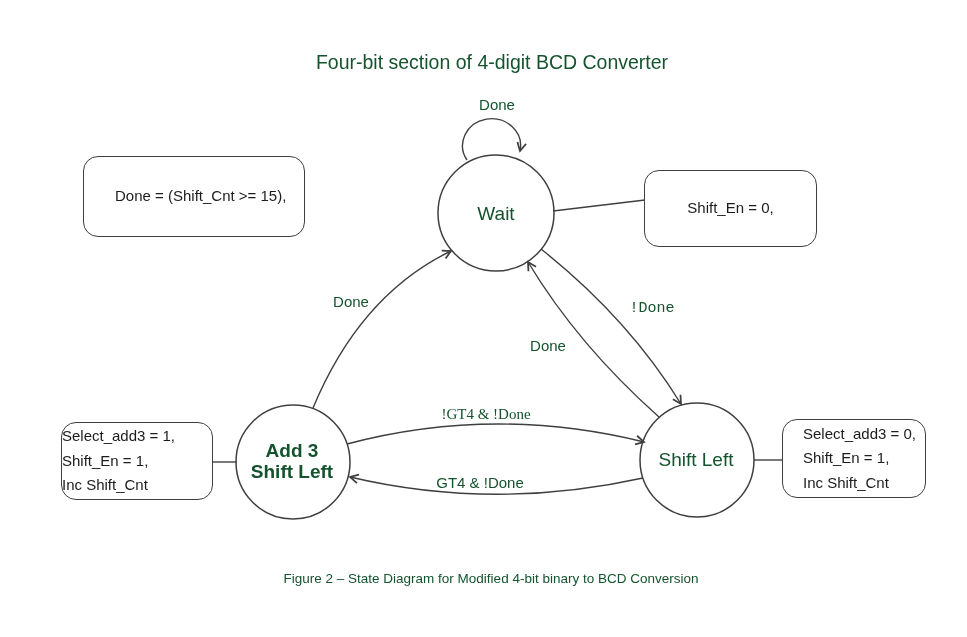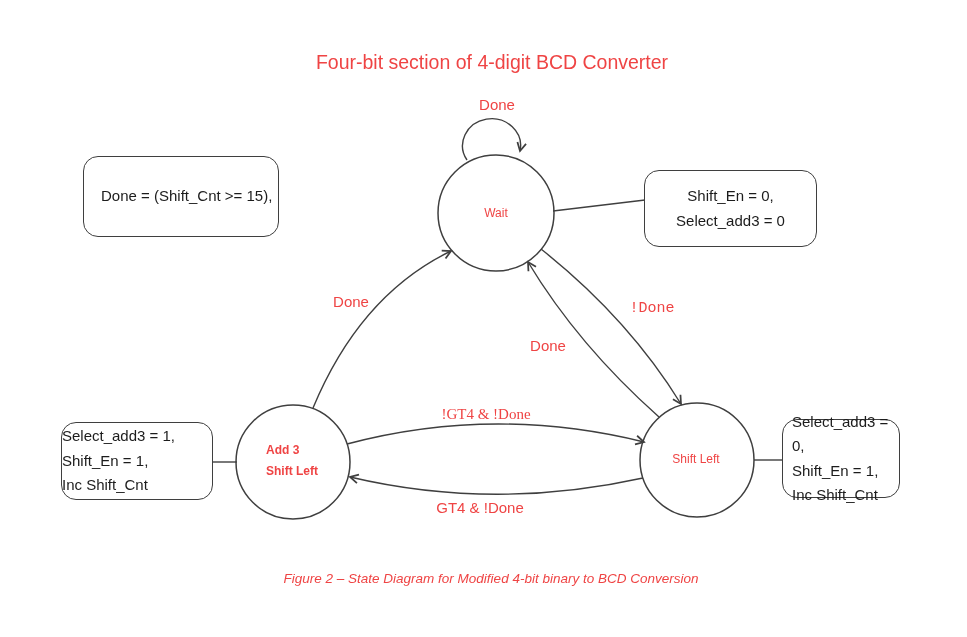--- a/index.html
+++ b/index.html
@@ -11,26 +11,26 @@
     font-family: "Liberation Sans", sans-serif;
     color: #1c1c1c;
     overflow: hidden;
   }
   .layer { position: absolute; left: 0; top: 0; }
   .lbl {
     position: absolute;
     transform: translate(-50%, -50%);
     white-space: nowrap;
     font-size: 15px;
-    color: #ef4444;
-    text-align: left;
+    color: #14532d;
+    text-align: center;
   }
   .title-lbl { font-size: 19.5px; }
   .caption-lbl { font-size: 13.5px; }
-  .state-lbl { font-size: 12px; line-height: 21px; }
+  .state-lbl { font-size: 19px; line-height: 21px; }
   .note-box {
     position: absolute;
     border: 1.5px solid #3f3f3f;
     border-radius: 15px;
     background: #ffffff;
     box-sizing: border-box;
     display: flex;
     flex-direction: column;
     justify-content: center;
     font-size: 15px;
@@ -79,38 +79,37 @@
     <div>Add 3</div>
     <div>Shift Left</div>
   </div>
   <div class="lbl state-lbl" style="left:696px; top:459px;">Shift Left</div>
 
   <div class="lbl" style="left:497px; top:104px;">Done</div>
   <div class="lbl" style="left:351px; top:301px;">Done</div>
   <div class="lbl" style="left:652px; top:308px;font-family:Liberation Mono, monospace;">!Done</div>
   <div class="lbl" style="left:548px; top:345px;">Done</div>
   <div class="lbl" style="left:486px; top:414px;font-family:Liberation Serif, serif;">!GT4 &amp; !Done</div>
-  <div class="lbl" style="left:480px; top:507px;">GT4 &amp; !Done</div>
+  <div class="lbl" style="left:480px; top:482px;">GT4 &amp; !Done</div>
 
-  <div class="note-box align-left" style="left:83px; top:156px; width:196px; height:81px; padding-left:17px;">
+  <div class="note-box align-left" style="left:83px; top:156px; width:222px; height:81px; padding-left:31px;">
     <div>Done = (Shift_Cnt &gt;= 15),</div>
   </div>
 
   <div class="note-box align-center" style="left:644px; top:170px; width:173px; height:77px;">
     <div>Shift_En = 0,</div>
-    <div>Select_add3 = 0</div>
   </div>
 
   <div class="note-box align-left" style="left:61px; top:422px; width:152px; height:78px; ">
     <div>Select_add3 = 1,</div>
     <div>Shift_En = 1,</div>
     <div>Inc Shift_Cnt</div>
   </div>
 
-  <div class="note-box align-left" style="left:782px; top:419px; width:118px; height:79px; padding-left:9px;">
+  <div class="note-box align-left" style="left:782px; top:419px; width:144px; height:79px; padding-left:20px;">
     <div>Select_add3 = 0,</div>
     <div>Shift_En = 1,</div>
     <div>Inc Shift_Cnt</div>
   </div>
 
-  <div class="lbl caption-lbl" style="left:491px; top:578px;font-style:italic;">Figure 2 – State Diagram for Modified 4-bit binary to BCD Conversion</div>
+  <div class="lbl caption-lbl" style="left:491px; top:578px;">Figure 2 – State Diagram for Modified 4-bit binary to BCD Conversion</div>
 
 </div>
 
 </body></html>

